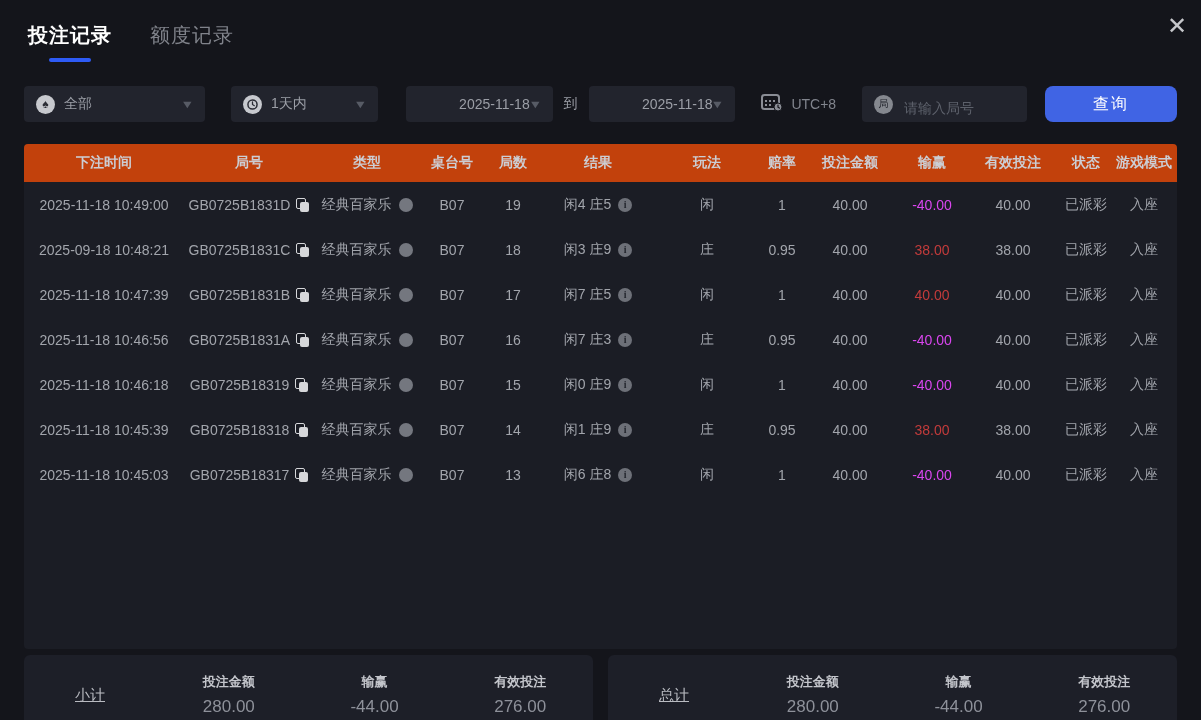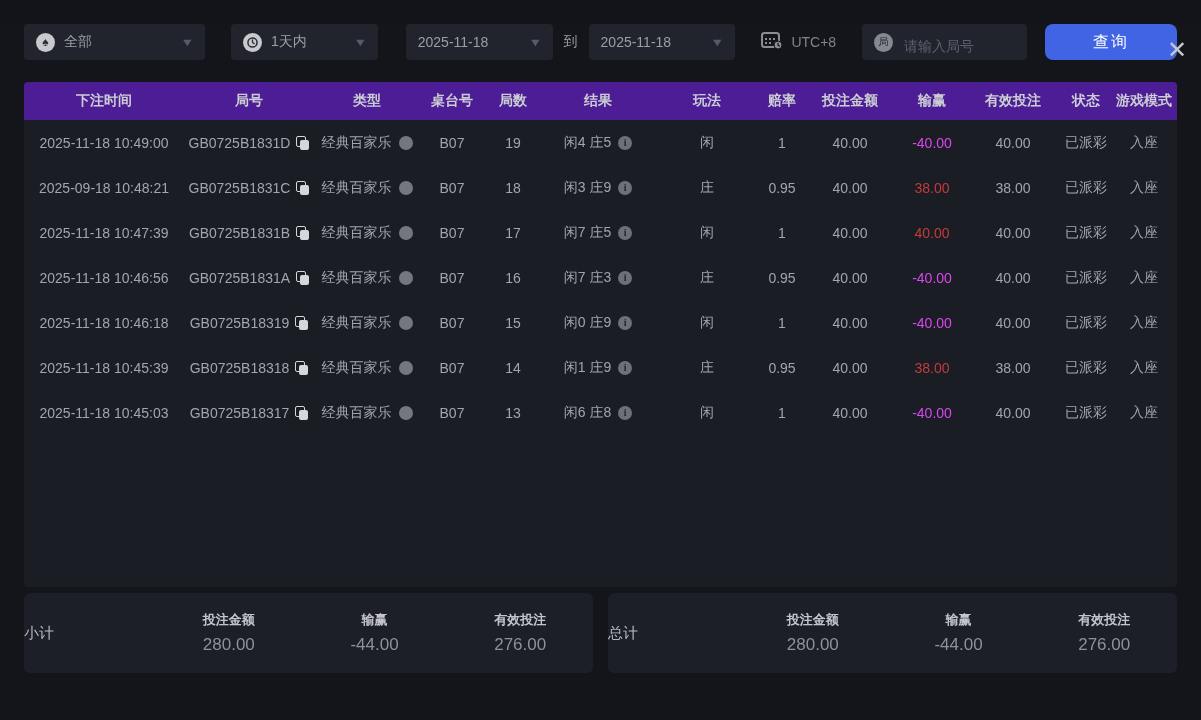--- a/index.html
+++ b/index.html
@@ -17,62 +17,71 @@
 
   
   .filters{display:flex;align-items:center;margin:24px 24px 0 24px;height:36px;}
   .ctl{background:#22242d;border-radius:4px;height:36px;display:flex;align-items:center;box-sizing:border-box;color:#9b9ea6;font-size:14px;}
   .dropdown{justify-content:space-between;padding:0 12px;cursor:pointer;}
   .dd-left{display:flex;align-items:center;gap:9px;}
   .chevron{font-size:11px;color:#575b65;transform:scaleX(1.3);}
   .circle-ic{width:19px;height:19px;border-radius:50%;background:#c7c9ce;color:#2b2d35;display:flex;align-items:center;justify-content:center;font-size:12px;line-height:1;flex:0 0 auto;}
   .w-type{width:185px;margin-right:26px;}
   .w-range{width:150px;margin-right:28px;}
-  .w-date{width:150px;}
+  .w-date{width:150px;justify-content:flex-end;}
   .to-label{color:#9b9ea6;font-size:14px;margin:0 11px;}
   .tz{display:flex;align-items:center;gap:8px;margin:0 26px 0 26px;color:#81848d;font-size:14px;}
   .search{width:165px;padding:0 12px;gap:9px;margin-right:18px;}
   .search .circle-ic{background:#85888f;color:#23252d;font-size:10px;}
   .search input{background:transparent;border:0;outline:0;color:#b9bbc1;font-size:14px;width:110px;font-family:inherit;margin-top:8px;}
   .search input::placeholder{color:#5d616b;}
   .query-btn{width:135px;height:36px;border:0;border-radius:8px;background:#4064e4;color:#ffffff;font-size:16px;cursor:pointer;font-family:inherit;letter-spacing:2px;}
 
   
   .table{margin:22px 24px 0 24px;background:#1b1d25;border-radius:4px;min-height:505px;}
-  .thead{display:flex;align-items:center;height:38px;background:#4c1d95;border-radius:4px 4px 0 0;
+  .thead{display:flex;align-items:center;height:38px;background:#c2410c;border-radius:4px 4px 0 0;
     color:#ccced4;font-size:14px;font-weight:bold;}
   .trow{display:flex;align-items:center;height:45px;color:#a2a5ac;font-size:14px;}
   .cell{display:flex;align-items:center;justify-content:center;box-sizing:border-box;text-align:center;white-space:nowrap;}
   .c0{width:160px}.c1{width:130px}.c2{width:106px}.c3{width:64px}.c4{width:58px}.c5{width:112px}
   .c6{width:106px}.c7{width:44px}.c8{width:92px}.c9{width:72px}.c10{width:90px}.c11{width:56px}.c12{width:60px}
   .green{color:#d946ef;}
   .red{color:#c23b3b;}
 
   .copy-icon{position:relative;width:13px;height:14px;display:inline-block;margin-left:6px;cursor:pointer;}
   .copy-icon::before{content:'';position:absolute;left:0;top:0;width:8px;height:9px;border:1.5px solid #d6d7da;border-radius:2px;}
   .copy-icon::after{content:'';position:absolute;left:4px;top:4px;width:9px;height:10px;background:#d6d7da;border-radius:2px;}
   .dot-icon{width:14px;height:14px;border-radius:50%;background:#74777f;display:inline-block;margin-left:7px;cursor:pointer;}
   .info-icon{width:14px;height:14px;border-radius:50%;background:#6d7078;color:#24262e;display:inline-flex;align-items:center;justify-content:center;
     font-size:10px;font-weight:bold;margin-left:7px;cursor:pointer;font-family:"Liberation Serif",serif;}
 
   
   .summary{display:flex;gap:15px;margin:6px 24px 0 24px;}
   .panel{flex:1;background:#1d1f28;border-radius:6px;height:80px;display:flex;align-items:center;}
-  .panel-label{width:132px;color:#b9bbc1;font-size:15px;}
+  .panel-label{width:132px;text-align:center;color:#b9bbc1;font-size:15px;text-decoration:underline;}
   .stats{flex:1;display:flex;}
   .stat{flex:1;text-align:center;}
   .stat-label{color:#c3c5cb;font-size:13px;font-weight:bold;margin-bottom:6px;}
   .stat-value{color:#8e919a;font-size:17px;}
   .cal-icon{display:inline-block;}
 </style>
 </head>
 <body>
 
 <div class="page">
 
+  <div class="header" id="tabbar">
+      <div class="tab active">
+        <span class="tab-label">投注记录</span>
+        <span class="underline"></span>
+      </div>
+      <div class="tab">
+        <span class="tab-label">额度记录</span>
+      </div>
+    </div>
   <div class="close-btn">✕</div>
 
   <div class="filters">
     <div class="ctl dropdown w-type">
       <span class="dd-left">
         <span class="circle-ic">♠</span>
         <span>全部</span>
       </span>
       <span class="chevron">▼</span>
     </div>

